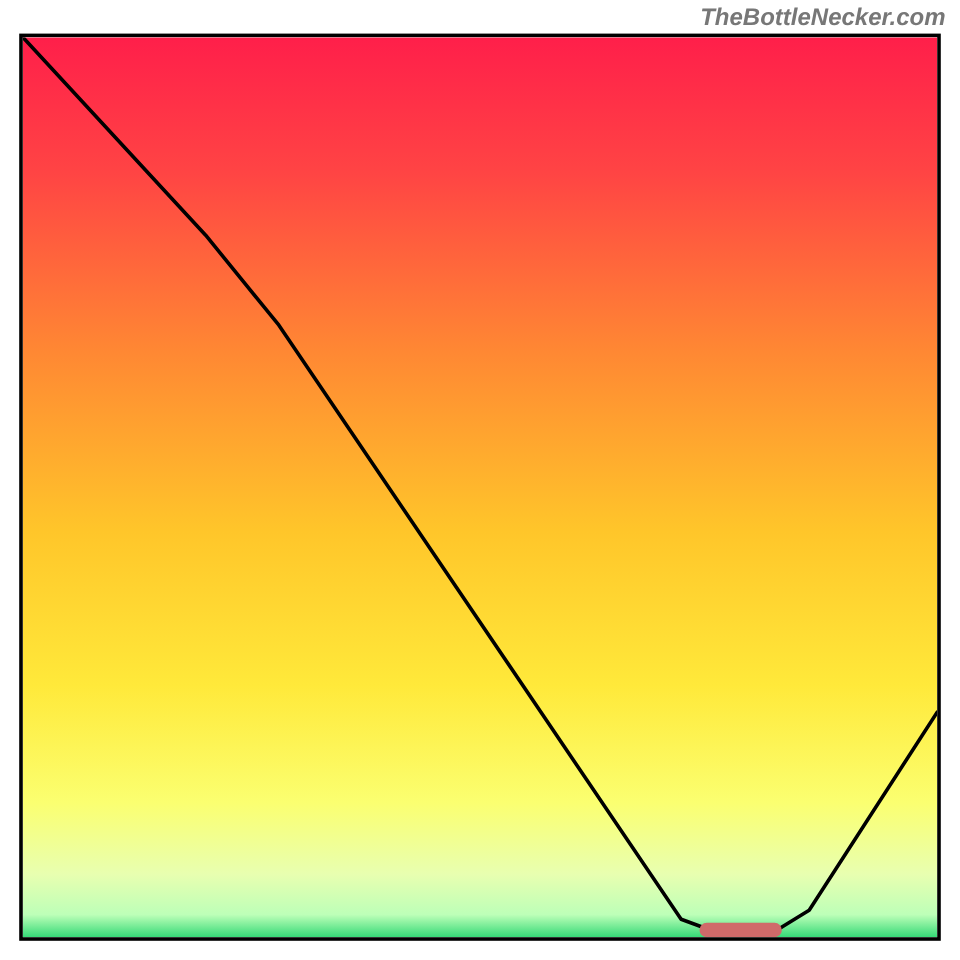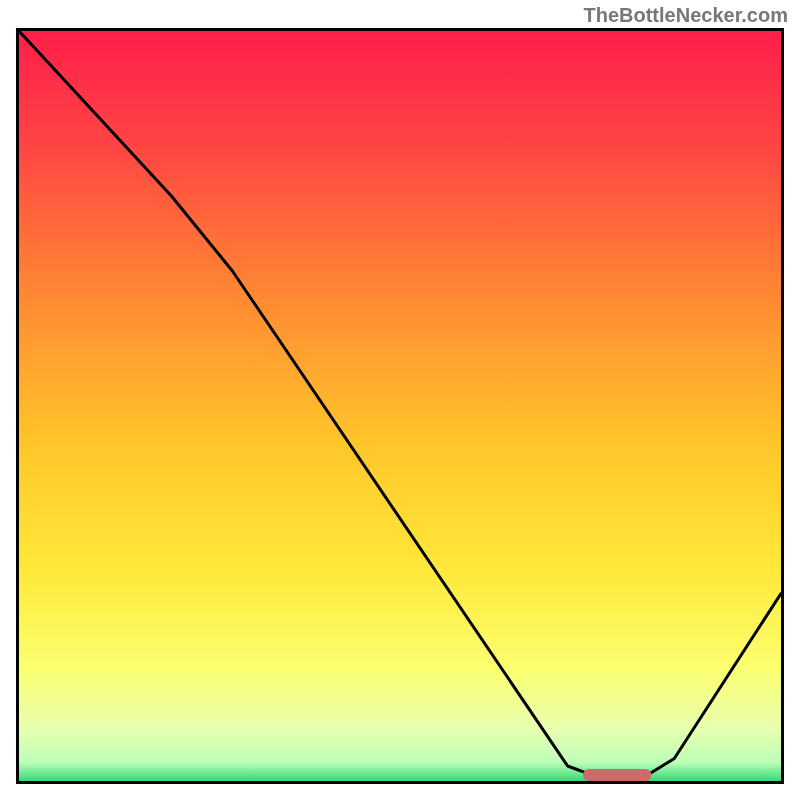--- a/index.html
+++ b/index.html
@@ -12,20 +12,21 @@
     position: relative;
   }
   .watermark {
     position: absolute;
     top: 4px;
     right: 12px;
     font-size: 20px;
     font-weight: bold;
     color: #777;
     z-index: 10;
+    font-style: italic;
   }
   .plot-outer {
     position: absolute;
     left: 16px;
     top: 28px;
     width: 768px;
     height: 756px;
     border: 3px solid #000;
     box-sizing: border-box;
   }

